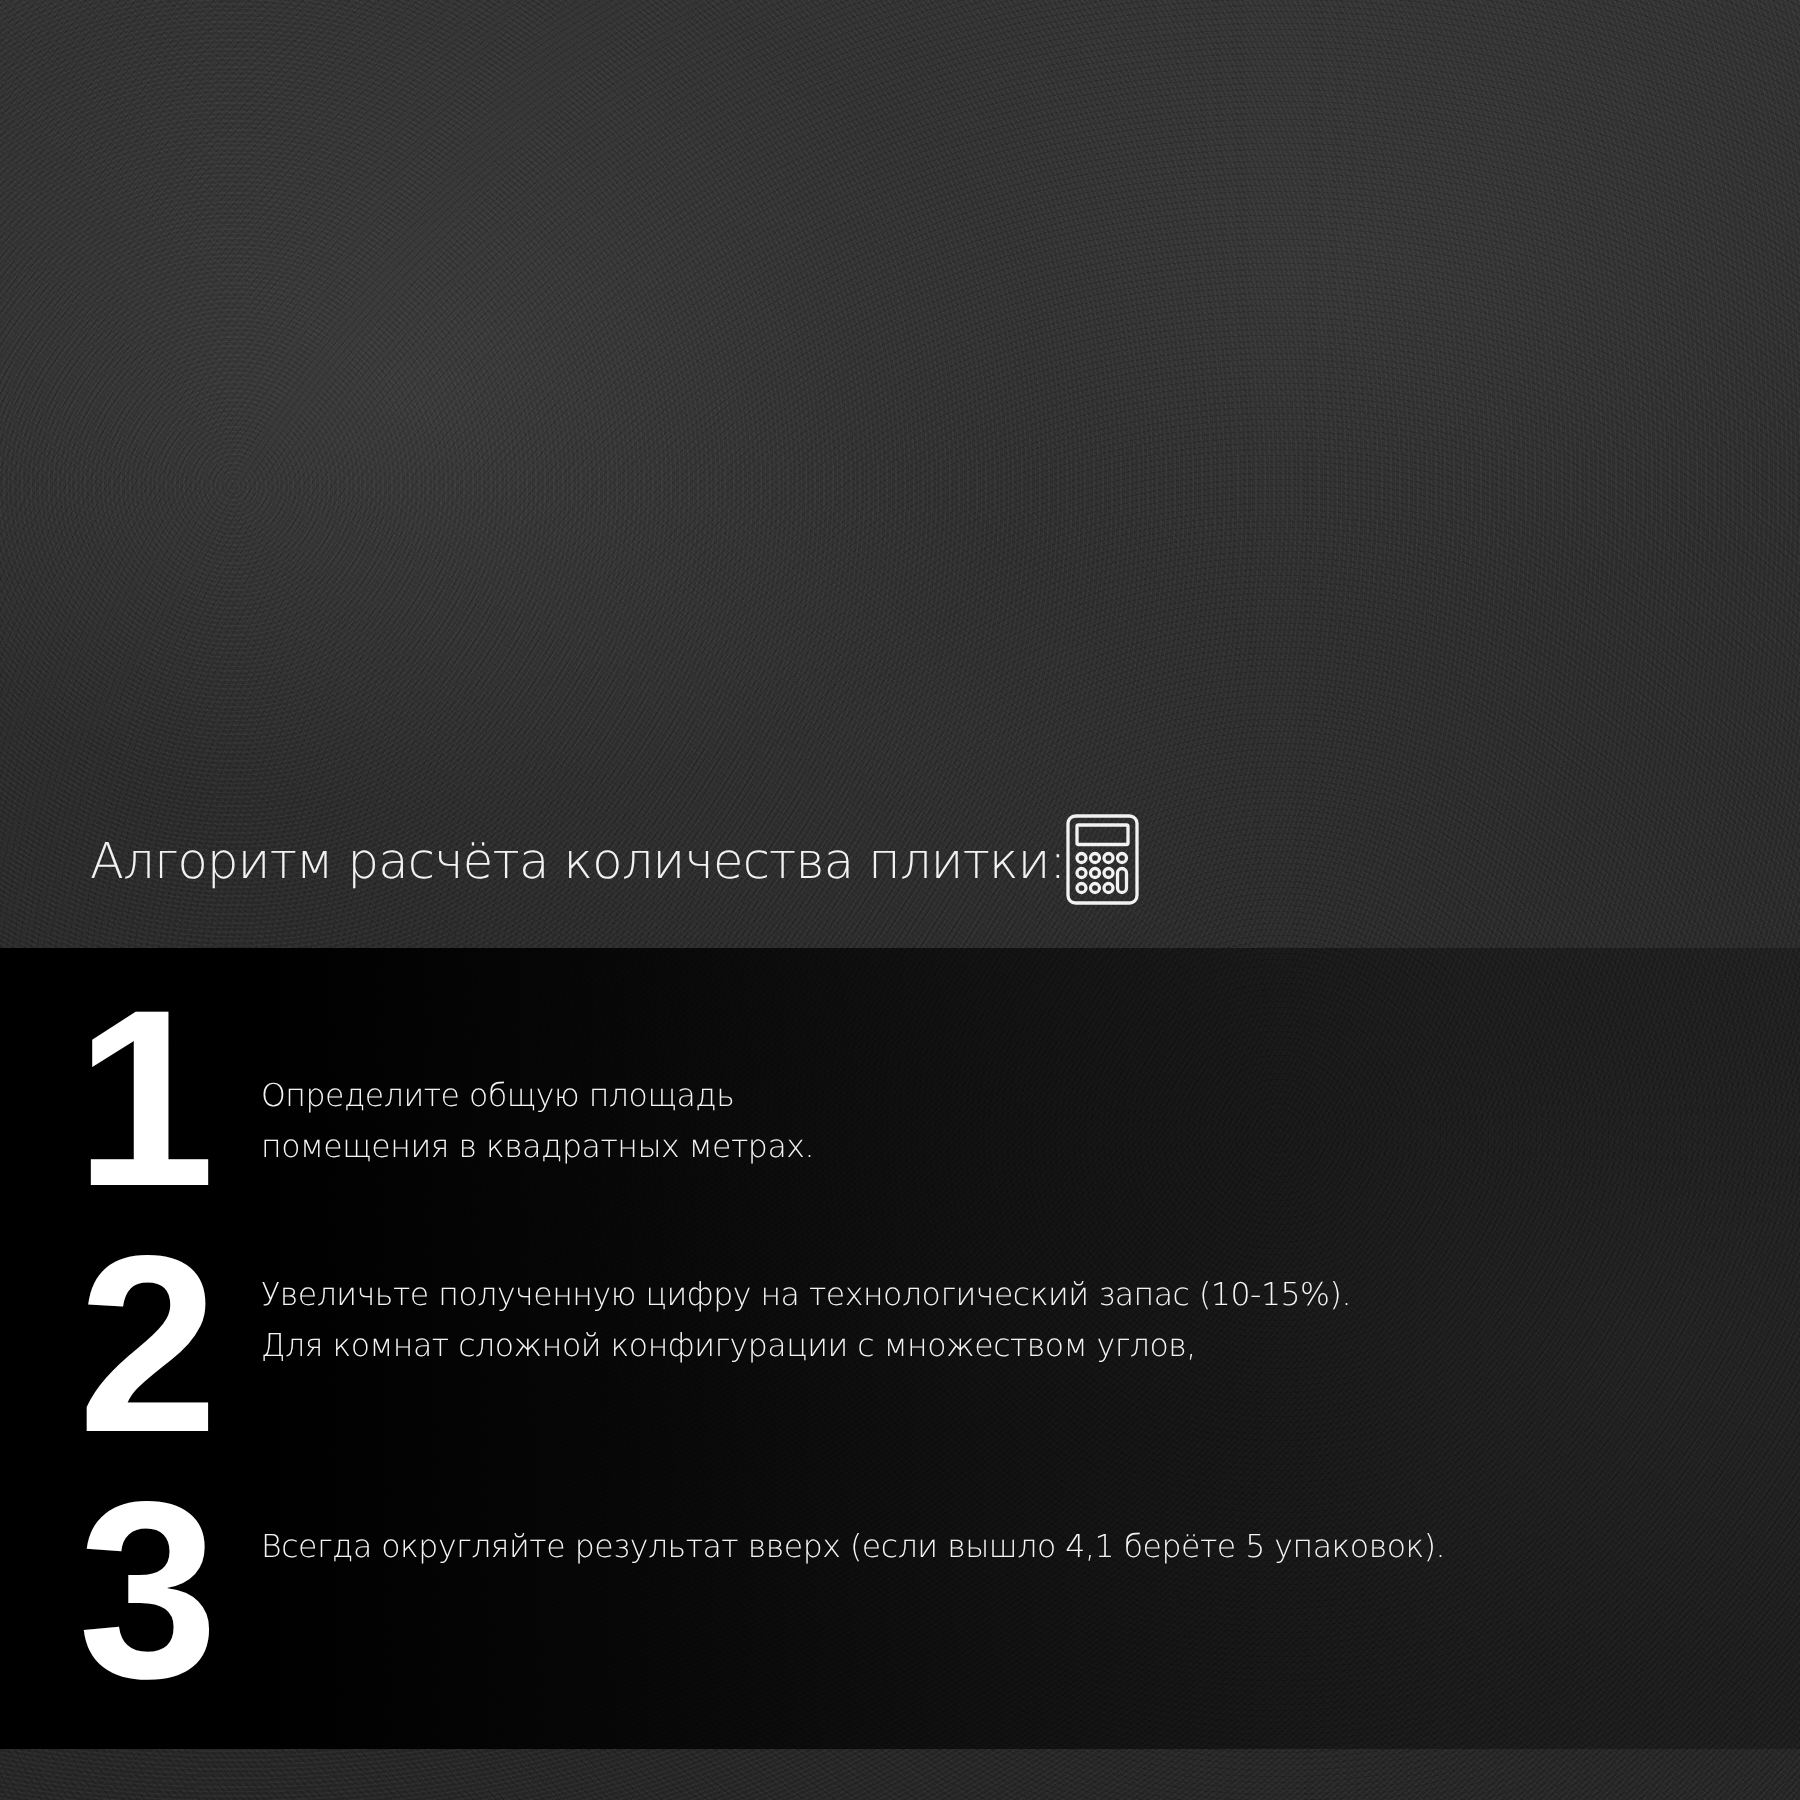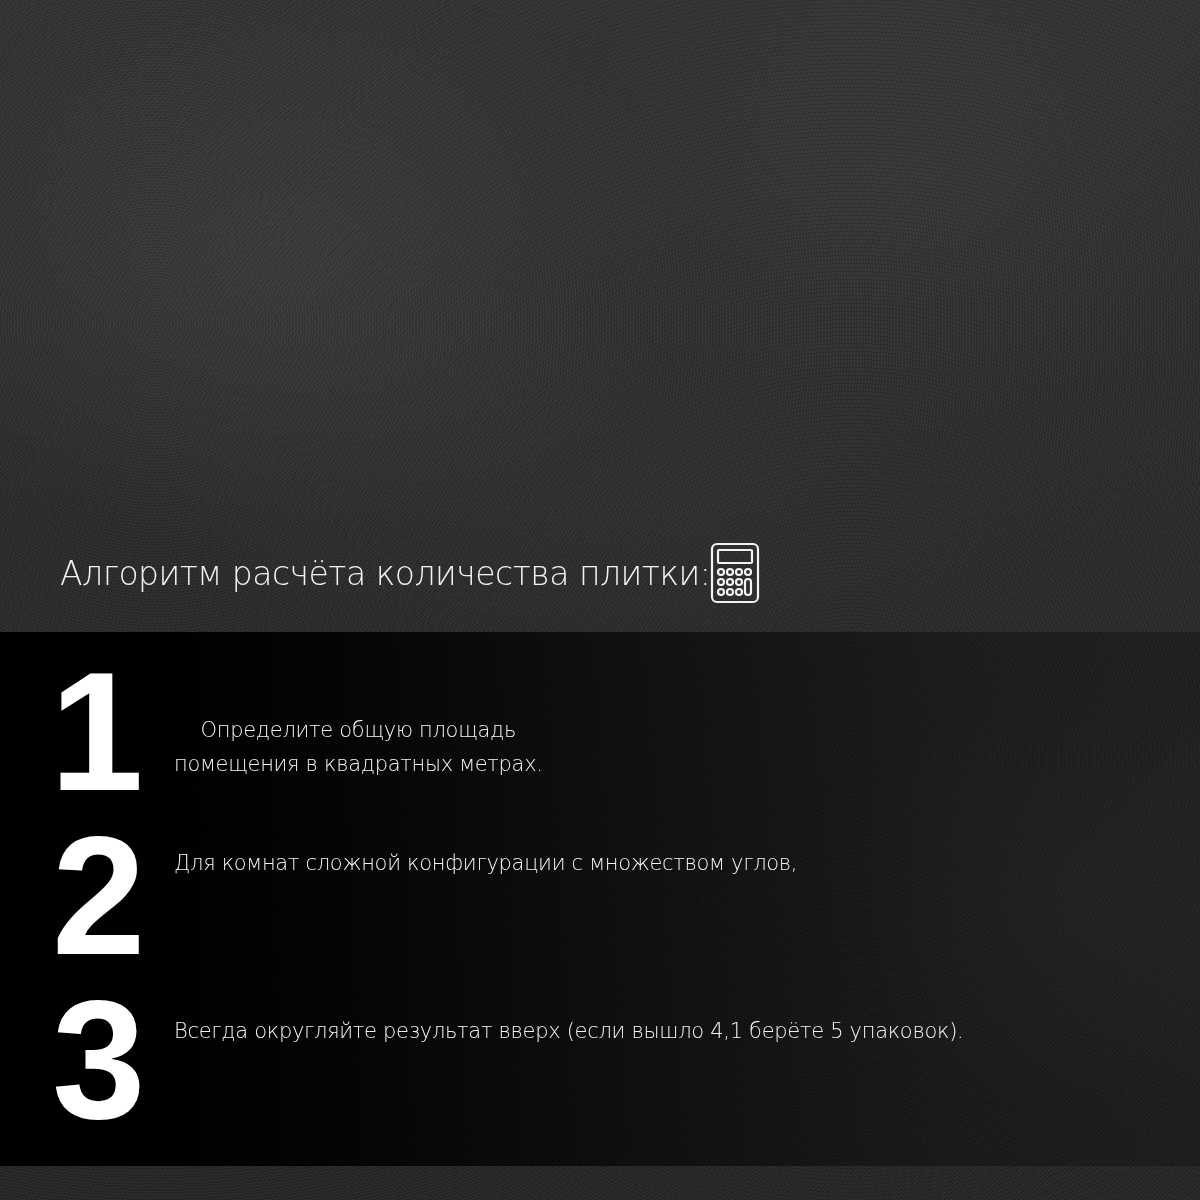--- a/index.html
+++ b/index.html
@@ -86,21 +86,21 @@
       position: absolute;
       left: 174px;
       font-family: "DejaVu Sans", sans-serif;
       font-weight: 300;
       font-size: 21px;
       line-height: 34px;
       color: #f4f4f4;
       letter-spacing: -0.3px;
       white-space: nowrap;
     }
-    .step-text div { display: block; text-align: center; }
+    .step-text div { display: block; }
   </style>
 </head>
 <body>
 
 <div class="canvas">
   <div class="texture"></div>
 
   <div class="heading-row">
     <span class="heading">Алгоритм расчёта количества плитки:</span>
     <svg class="calc-icon" viewBox="0 0 50 62" fill="none" stroke="#f2f2f2" stroke-width="2.2">
@@ -126,20 +126,21 @@
     <span class="step-number" style="left:50px; top:8px;">1</span>
     <div class="step-text" style="top:73px;">
       <div>Определите общую площадь</div>
       <div>помещения в квадратных метрах.</div>
     </div>
   </div>
 
   <div class="step" style="top:810px;">
     <span class="step-number" style="left:52px; top:2px;">2</span>
     <div class="step-text" style="top:36px;">
+      <div>Увеличьте полученную цифру на технологический запас (10-15%).</div>
       <div>Для комнат сложной конфигурации с множеством углов,</div>
     </div>
   </div>
 
   <div class="step" style="top:976px;">
     <span class="step-number" style="left:52px; top:0px;">3</span>
     <div class="step-text" style="top:38px;">
       <div>Всегда округляйте результат вверх (если вышло 4,1  берёте 5 упаковок).</div>
     </div>
   </div>

